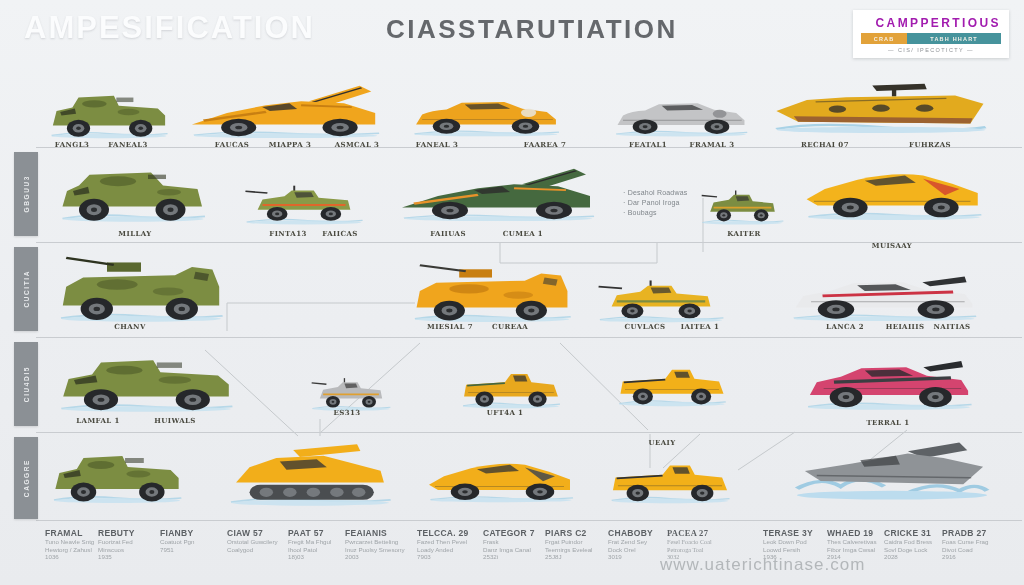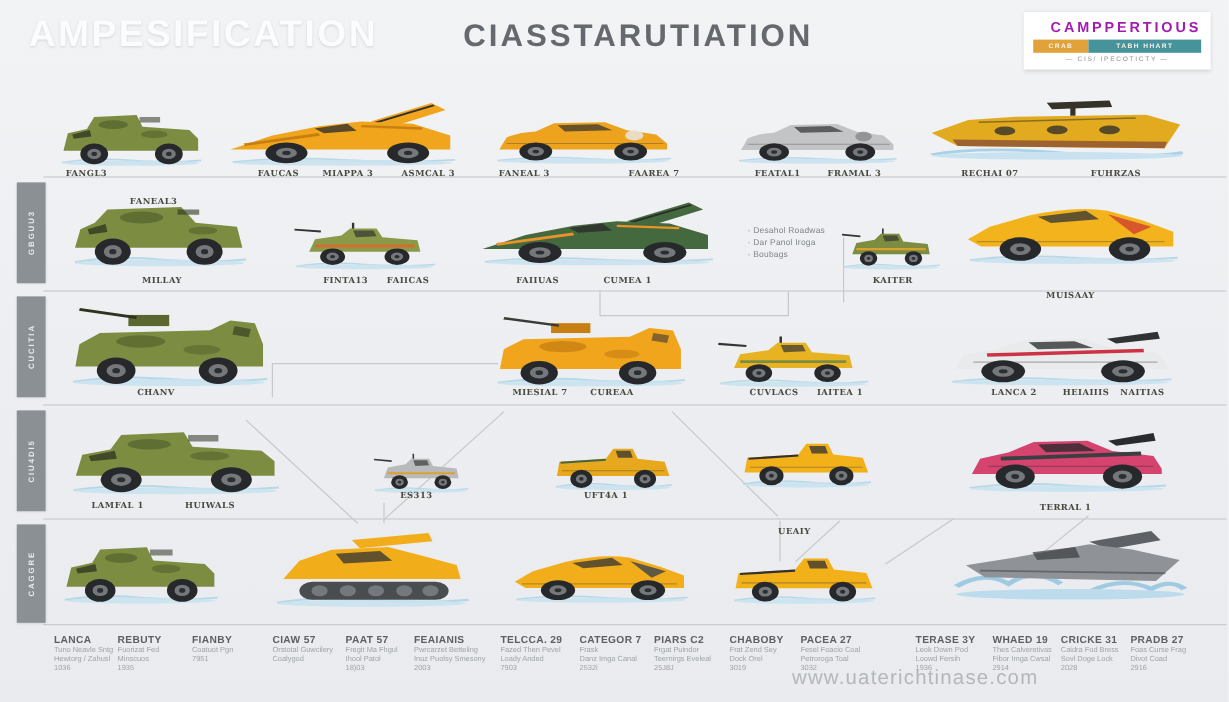--- a/index.html
+++ b/index.html
@@ -479,21 +479,21 @@
       <ellipse cx="50" cy="54" rx="48" ry="4" fill="#bcdcee"></ellipse>
       <path d="M58,14 L84,6 L88,13 L66,20 Z" fill="#5e6266"></path>
       <path d="M6,32 L30,25 L58,16 L76,20 L96,28 L86,44 L14,41 Z" fill="#8f9397"></path>
       <path d="M34,22 L52,18 L54,26 L36,28 Z" fill="#3a3d40" opacity=".7"></path>
       <path d="M12,36 L90,38" stroke="#3a3d40" stroke-width="1.4" opacity=".5"></path>
         </svg>
       </div>
     </div>
   <div id="labels">
       <span class="vlabel" style="left: 72px; top: 140px;">FANGL3</span>
-      <span class="vlabel" style="left: 128px; top: 140px; margin-top: 23px;">FANEAL3</span>
+      <span class="vlabel" style="left: 128px; top: 140px;">FANEAL3</span>
       <span class="vlabel" style="left: 232px; top: 140px;">FAUCAS</span>
       <span class="vlabel" style="left: 290px; top: 140px;">MIAPPA 3</span>
       <span class="vlabel" style="left: 357px; top: 140px;">ASMCAL 3</span>
       <span class="vlabel" style="left: 437px; top: 140px;">FANEAL 3</span>
       <span class="vlabel" style="left: 545px; top: 140px;">FAAREA 7</span>
       <span class="vlabel" style="left: 648px; top: 140px;">FEATAL1</span>
       <span class="vlabel" style="left: 712px; top: 140px;">FRAMAL 3</span>
       <span class="vlabel" style="left: 825px; top: 140px;">RECHAI 07</span>
       <span class="vlabel" style="left: 930px; top: 140px;">FUHRZAS</span>
       <span class="vlabel" style="left: 135px; top: 229px;">MILLAY</span>
@@ -518,21 +518,21 @@
       <span class="vlabel" style="left: 662px; top: 410px; margin-top: 28px;">UEAIY</span>
       <span class="vlabel" style="left: 888px; top: 418px;">TERRAL 1</span>
     </div>
   <div class="notes" id="notes" style="left: 623px; top: 188px;">
       <div>·  Desahol Roadwas</div>
       <div>·  Dar Panol Iroga</div>
       <div>·  Boubags</div>
     </div>
   <div id="legend">
       <div class="lcol" style="left: 45px; top: 528px;">
-        <div class="lname">LANCA</div>
+        <div class="lname">FRAMAL</div>
         <div class="lline">Tuno Neavle Sntg</div>
         <div class="lline">Hewtorg / Zahusl</div>
         <div class="lline">1036</div>
       </div>
       <div class="lcol" style="left: 98px; top: 528px;">
         <div class="lname">REBUTY</div>
         <div class="lline">Fuorizat Fed</div>
         <div class="lline">Minscuos</div>
         <div class="lline">1935</div>
       </div>
@@ -575,21 +575,21 @@
         <div class="lline">Frgat Puindor</div>
         <div class="lline">Teernirgs Eveleal</div>
         <div class="lline">25J8J</div>
       </div>
       <div class="lcol" style="left: 608px; top: 528px;">
         <div class="lname">CHABOBY</div>
         <div class="lline">Frat Zend Sey</div>
         <div class="lline">Dock Orel</div>
         <div class="lline">3019</div>
       </div>
-      <div class="lcol" style="left: 667px; top: 528px;">
+      <div class="lcol" style="left: 667px; top: 528px; font-family: Liberation Serif, serif;">
         <div class="lname">PACEA 27</div>
         <div class="lline">Fesel Foacio Coal</div>
         <div class="lline">Petroroga Toal</div>
         <div class="lline">3032</div>
       </div>
       <div class="lcol" style="left: 763px; top: 528px;">
         <div class="lname">TERASE 3Y</div>
         <div class="lline">Leok Down Pod</div>
         <div class="lline">Loowd Fersih</div>
         <div class="lline">1936</div>

